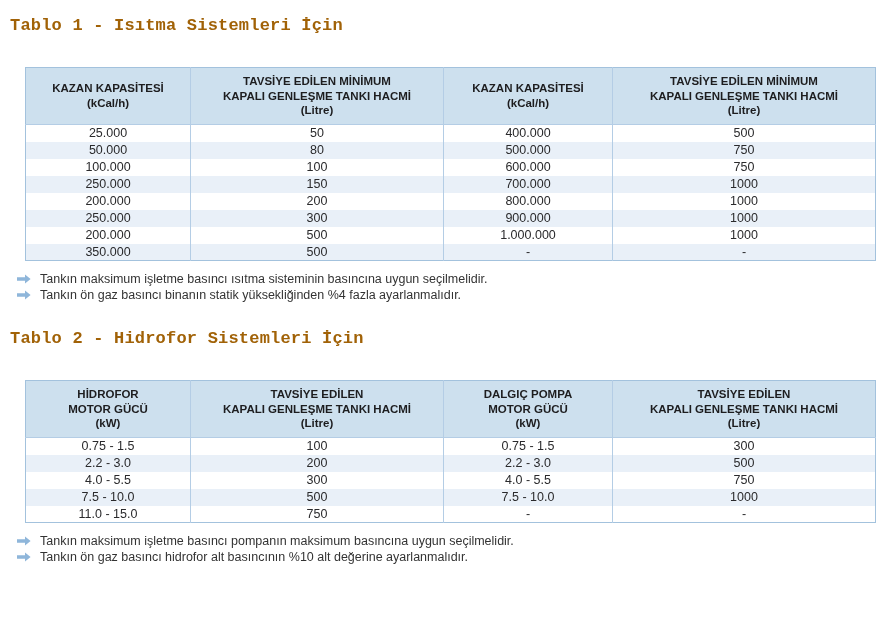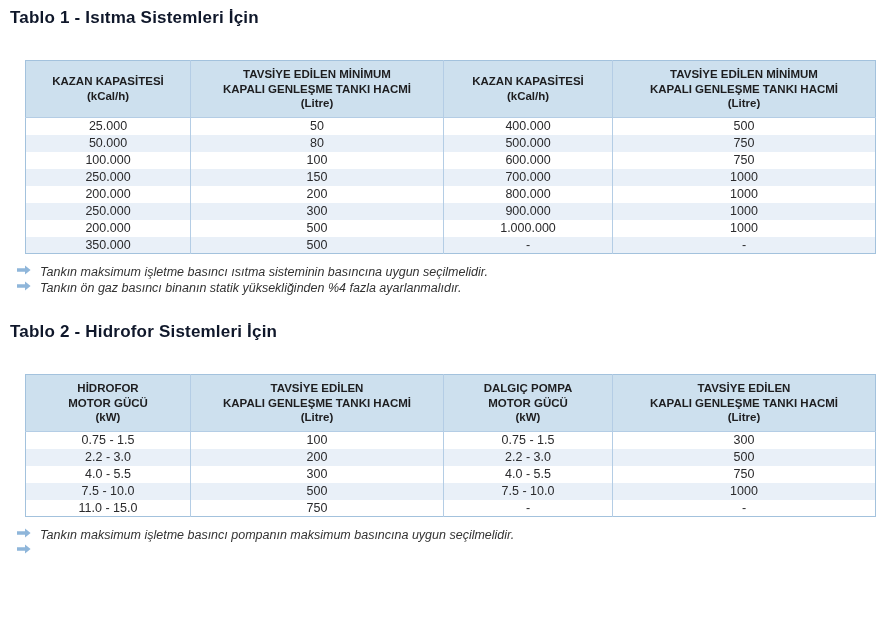--- a/index.html
+++ b/index.html
@@ -7,25 +7,26 @@
   body {
     width: 896px; height: 640px;
     font-family: "Liberation Sans", sans-serif;
     color: #231f20;
     overflow: hidden;
     position: relative;
   }
   .page { padding: 8px 21px 0 10px; }
 
   .table-title {
-    color: #0f172a;
+    color: #a16207;
     font-size: 17px;
     font-weight: bold;
     letter-spacing: 0.2px;
-    margin: 0 0 5px 0;
+    margin: 8px 0 5px 0;
+    font-family: Liberation Mono, monospace;
   }
   .table-wrap { margin-left: 15px; }
 
   table.dtable {
     border-collapse: collapse;
     width: 850px;
     table-layout: fixed;
     border: 1px solid #a3c2dd;
     margin-top: 32px;
   }
@@ -53,22 +54,22 @@
     vertical-align: middle;
     color: #2a2a2c;
     padding: 0 4px;
   }
   table.dtable tbody tr:nth-child(even) td { background: #e9f0f8; }
   table.dtable tbody tr:nth-child(odd) td { background: #ffffff; }
 
   .notes { margin: 11px 0 0 3px; }
   .note {
     display: flex;
+    align-items: center;
     margin-bottom: 2px;
-    font-style: italic;
   }
   .arrow-icon {
     display: inline-block;
     width: 15px; height: 10px;
     margin: 0 9px 0 3px;
     flex: 0 0 auto;
   }
   .note-text { font-size: 12.5px; color: #333333; }
 
   .section-1 { margin-bottom: 0; }
@@ -251,17 +252,18 @@
       <div class="note">
         <svg class="arrow-icon" viewBox="0 0 15 10">
             <path d="M1 3.2 h8 v-2.6 l5.6 4.4 -5.6 4.4 v-2.6 h-8 z" fill="#8fb6da"></path>
           </svg>
         <span class="note-text">Tankın maksimum işletme basıncı pompanın maksimum basıncına uygun seçilmelidir.</span>
       </div>
       <div class="note">
         <svg class="arrow-icon" viewBox="0 0 15 10">
             <path d="M1 3.2 h8 v-2.6 l5.6 4.4 -5.6 4.4 v-2.6 h-8 z" fill="#8fb6da"></path>
           </svg>
+        <span class="note-text">Tankın ön gaz basıncı hidrofor alt basıncının %10 alt değerine ayarlanmalıdır.</span>
       </div>
     </div>
   </div>
 
 </div>
 
 </body></html>

